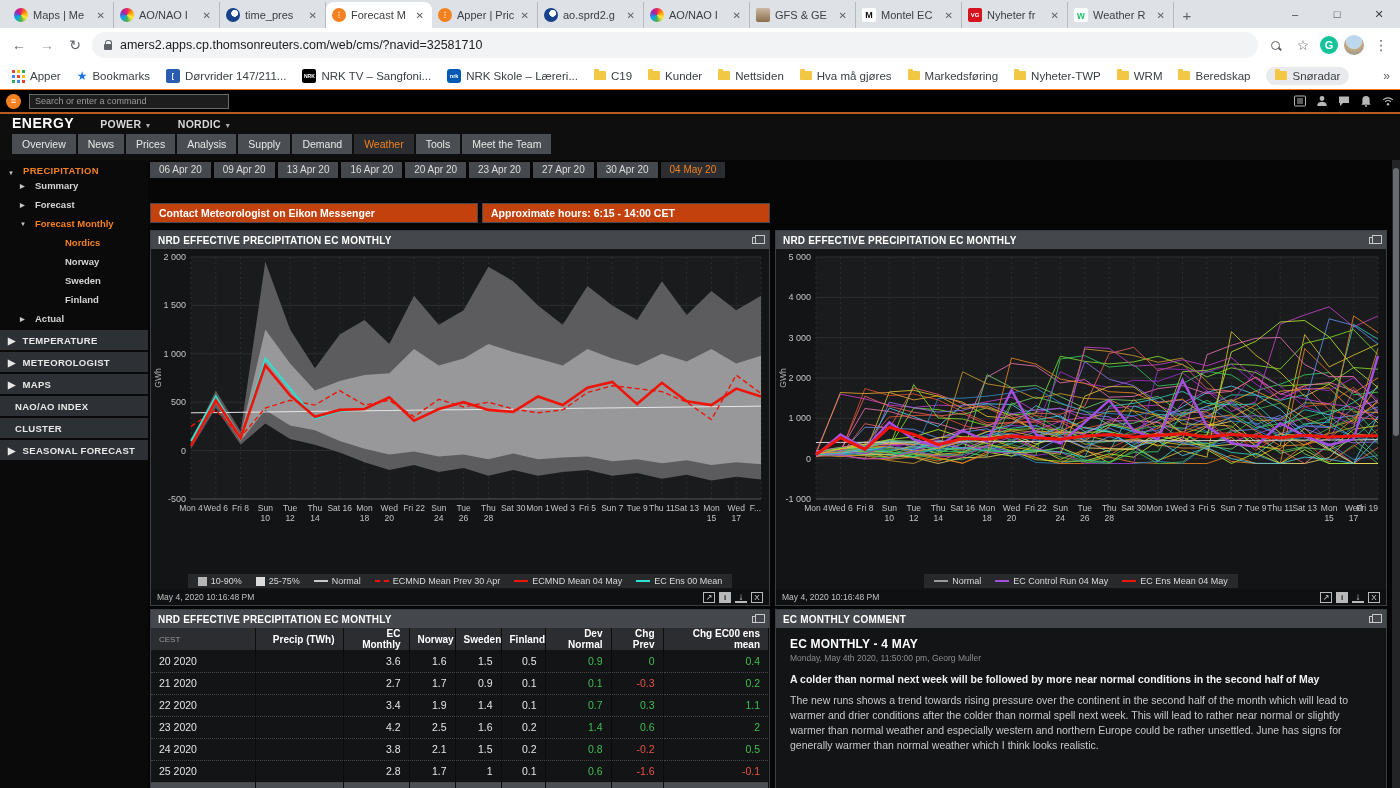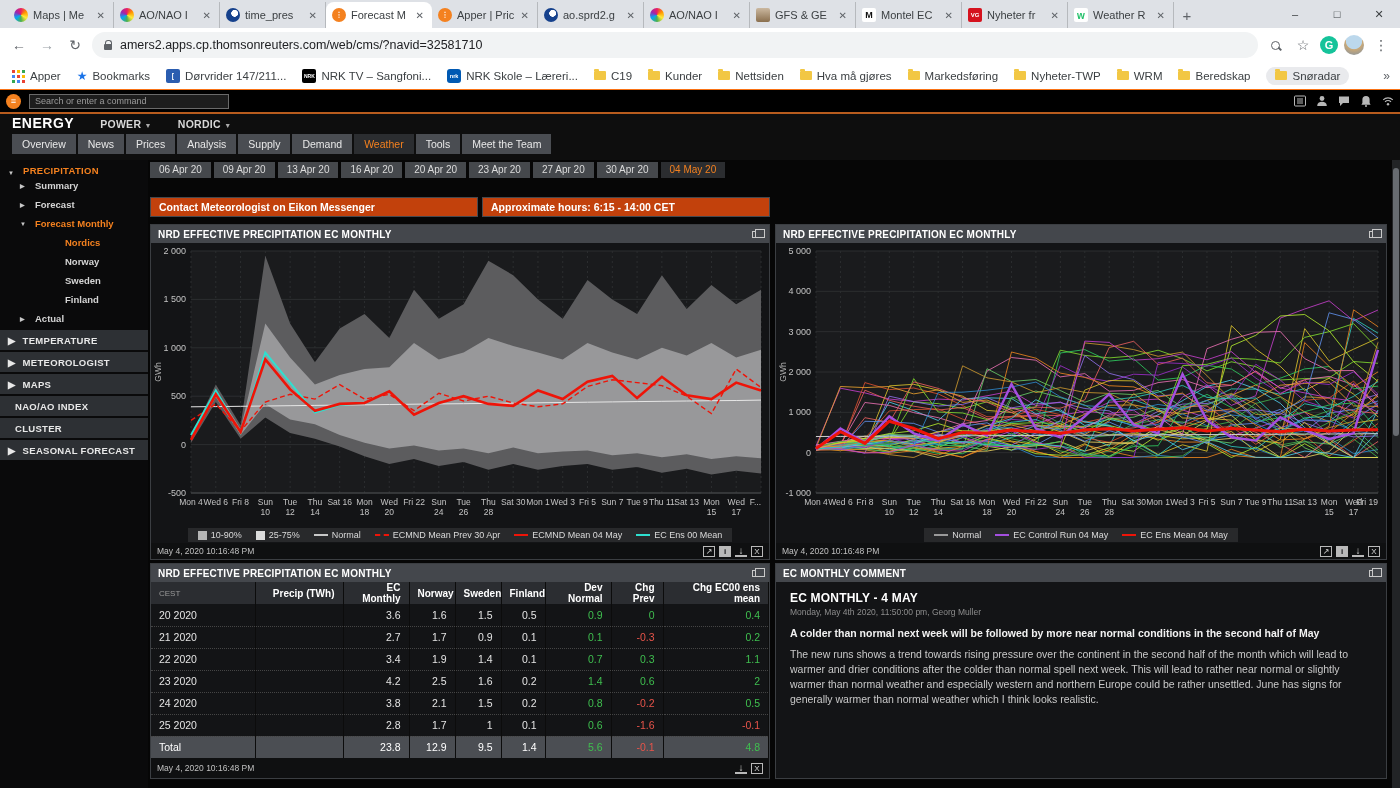--- a/index.html
+++ b/index.html
@@ -79,38 +79,38 @@
     font-size:9.5px; font-weight:bold; letter-spacing:.3px; }
   .sbhead .ar, .sbitem .ar { color:#c8c8c8; font-size:6px; width:7px; flex:none; }
   .sbitem { height:19px; display:flex; align-items:center; gap:8px; color:#d4d4d4; font-size:9.5px; font-weight:bold; }
   .sbitem.l1 { padding-left:20px; }
   .sbitem.l2 { padding-left:50px; }
   .sbitem.sel { color:#f4811f; }
   .sbsection { height:20px; margin-top:2px; display:flex; align-items:center; gap:7px; padding-left:8px;
     background:#2d3034; color:#e8e8e8; font-size:9.5px; font-weight:bold; letter-spacing:.3px; }
 
   .content { flex:1; padding:2px 0 0 2px; }
-  .daterow { height:16px; display:flex; gap:3px; margin-bottom:19px; }
+  .daterow { height:16px; display:flex; gap:3px; margin-bottom:25px; }
   .datetab { background:#45484c; color:#dcdcdc; font-size:10px; padding:2px 9px; }
   .datetab.active { background:#2b2d30; color:#f4811f; }
 
   .contactrow { display:flex; gap:4px; margin-bottom:7px; width:620px; }
   .contactbox { height:20px; background:#c2410c; border:1px solid #46494e; color:#fff; font-size:10.5px; font-weight:bold;
     display:flex; align-items:center; padding:0 8px; }
   .contactbox.c1 { width:328px; } .contactbox.c2 { flex:1; }
 
   .row2col { display:flex; gap:5px; }
   .panel { background:#131416; border:1px solid #3b3e42; }
   .panel.w1 { width:620px; } .panel.w2 { width:612px; }
   .ptitle { height:18px; background:#44474c; display:flex; align-items:center; padding:0 7px; color:#fff;
     font-size:10px; font-weight:bold; letter-spacing:.2px;text-align:center; }
   .popup-ico { position:relative; width:8px; height:7px; border:1px solid #c9c9c9; background:#44474c; margin-left:auto; margin-right:2px; }
   .popup-ico::before { content:""; position:absolute; left:2px; top:-3px; width:8px; height:7px; border:1px solid #c9c9c9; background:#44474c; }
 
-  .legendrow { height:16px; display:flex; justify-content:center; align-items:center; }
+  .legendrow { height:16px; display:flex; justify-content:center; align-items:center;margin-top:40px; }
   .legendpill { display:inline-flex; gap:14px; align-items:center; background:#28292b; padding:2px 10px; font-size:9px; color:#dadada; }
   .lg { display:inline-flex; align-items:center; gap:4px; }
   .sw-box { width:9px; height:9px; display:inline-block; }
   .sw-line { width:14px; height:2px; display:inline-block; }
   .sw-dash { width:14px; height:0; border-top:2px dashed; display:inline-block; }
 
   .stamprow { height:16px; display:flex; align-items:center; padding:0 6px; background:#0f1011; color:#c0c0c0; font-size:8.5px; }
   .stampicons { margin-left:auto; display:flex; gap:4px; align-items:center; }
   .mini-icon { display:inline-block; width:12px; height:11px; border:1px solid #b9b9b9; color:#d6d6d6;
     font-size:8px; line-height:9px; text-align:center; }

